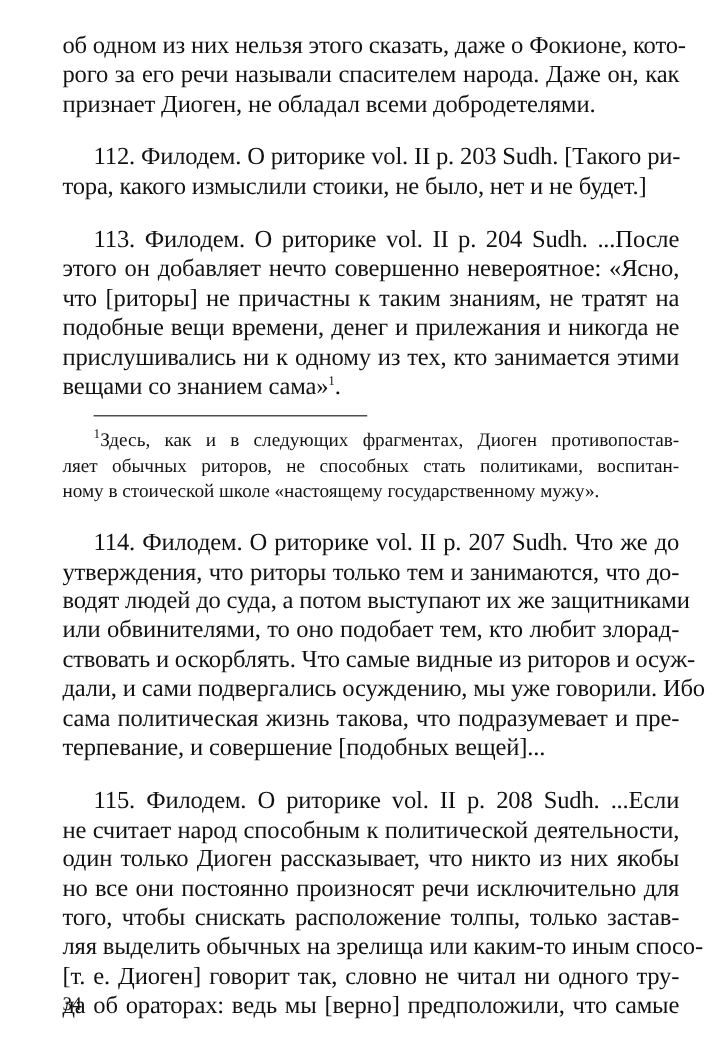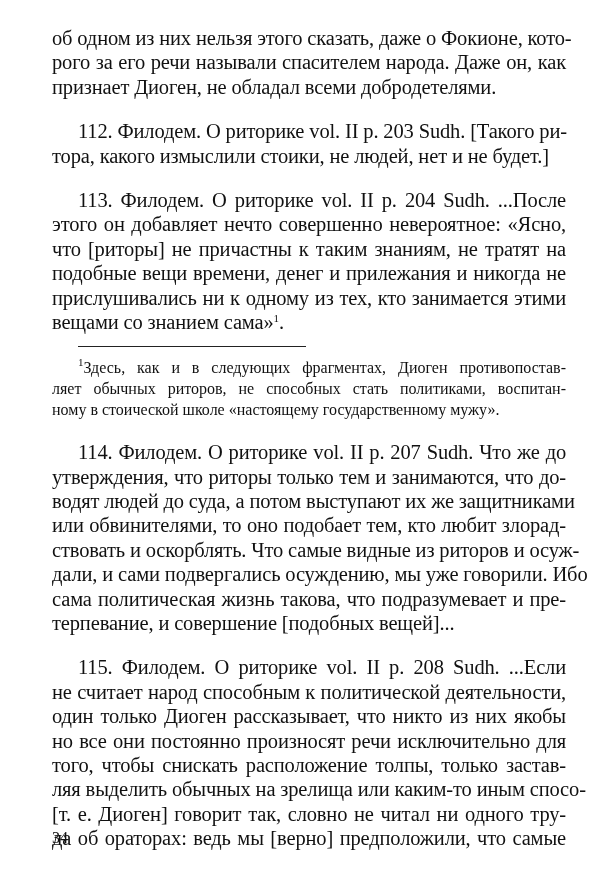--- a/index.html
+++ b/index.html
@@ -28,21 +28,21 @@
   <div>
     <span class="line">об одном из них нельзя этого сказать, даже о Фокионе, кото-</span>
     <span class="line">рого за его речи называли спасителем народа. Даже он, как</span>
     <span class="line last">признает Диоген, не обладал всеми добродетелями.</span>
   </div>
 
   <div class="gap"></div>
 
   <div>
     <span class="line indent"><b>112. Филодем. О риторике vol. II p. 203 Sudh.</b><span> [Такого ри-</span></span>
-    <span class="line last">тора, какого измыслили стоики, не людей, нет и не будет.]</span>
+    <span class="line last">тора, какого измыслили стоики, не было, нет и не будет.]</span>
   </div>
 
   <div class="gap"></div>
 
   <div>
     <span class="line indent"><b>113. Филодем. О риторике vol. II p. 204 Sudh.</b><span> ...После</span></span>
     <span class="line">этого он добавляет нечто совершенно невероятное: «Ясно,</span>
     <span class="line">что [риторы] не причастны к таким знаниям, не тратят на</span>
     <span class="line">подобные вещи времени, денег и прилежания и никогда не</span>
     <span class="line">прислушивались ни к одному из тех, кто занимается этими</span>

